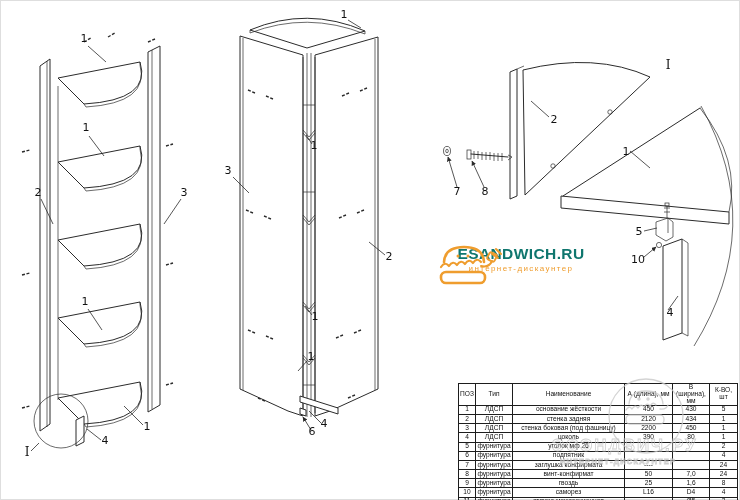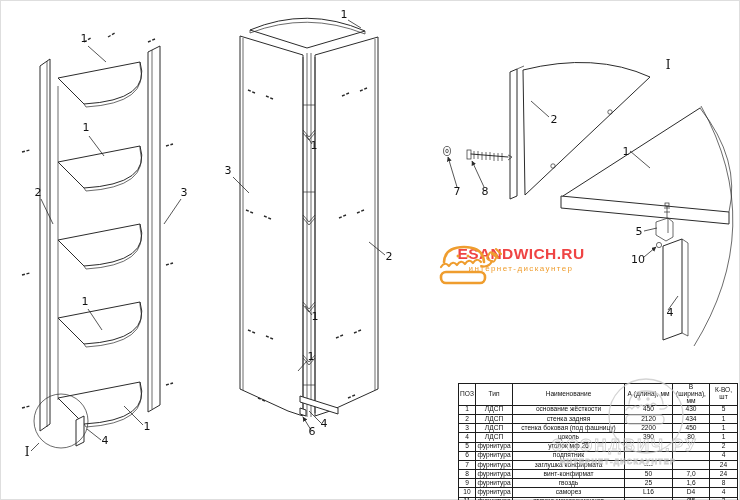--- a/index.html
+++ b/index.html
@@ -24,21 +24,21 @@
     font:6.6px "Liberation Sans",sans-serif;color:#101010;
   }
   .parts-table th,.parts-table td{
     border:1px solid #1d1d1d;padding:0;text-align:center;vertical-align:middle;
     overflow:hidden;line-height:1.05;
   }
   .parts-table th{height:20px;font-weight:normal;font-size:6.6px;white-space:normal;}
   .parts-table td{height:8.2px;white-space:nowrap;}
   
   .logo{position:absolute;left:430px;top:243px;width:182px;text-align:center;z-index:2;}
-  .logo .brand{font-weight:bold;font-size:15.5px;letter-spacing:.4px;color:#ef4444;margin-top:2px;}
+  .logo .brand{font-weight:bold;font-size:15.5px;letter-spacing:.4px;color:#0f766e;margin-top:2px;}
   .logo .tagline{font-size:8px;letter-spacing:1.4px;color:#ef9d2e;margin-top:1px;}
   
   .wm{position:absolute;z-index:3;pointer-events:none;color:#cdcdcd;opacity:.8;}
   .wm-text{font-weight:bold;white-space:nowrap;color:rgba(190,190,190,.55);}
   @supports (-webkit-text-stroke: 1px #ccc){
     .wm-text{-webkit-text-stroke:.8px #c3c3c3;color:transparent;}
   }
   #wm1{left:552px;top:436px;font-size:17px;letter-spacing:2px;}
   #wm2{left:560px;top:457px;font-size:7.5px;letter-spacing:1.2px;}
 </style>

